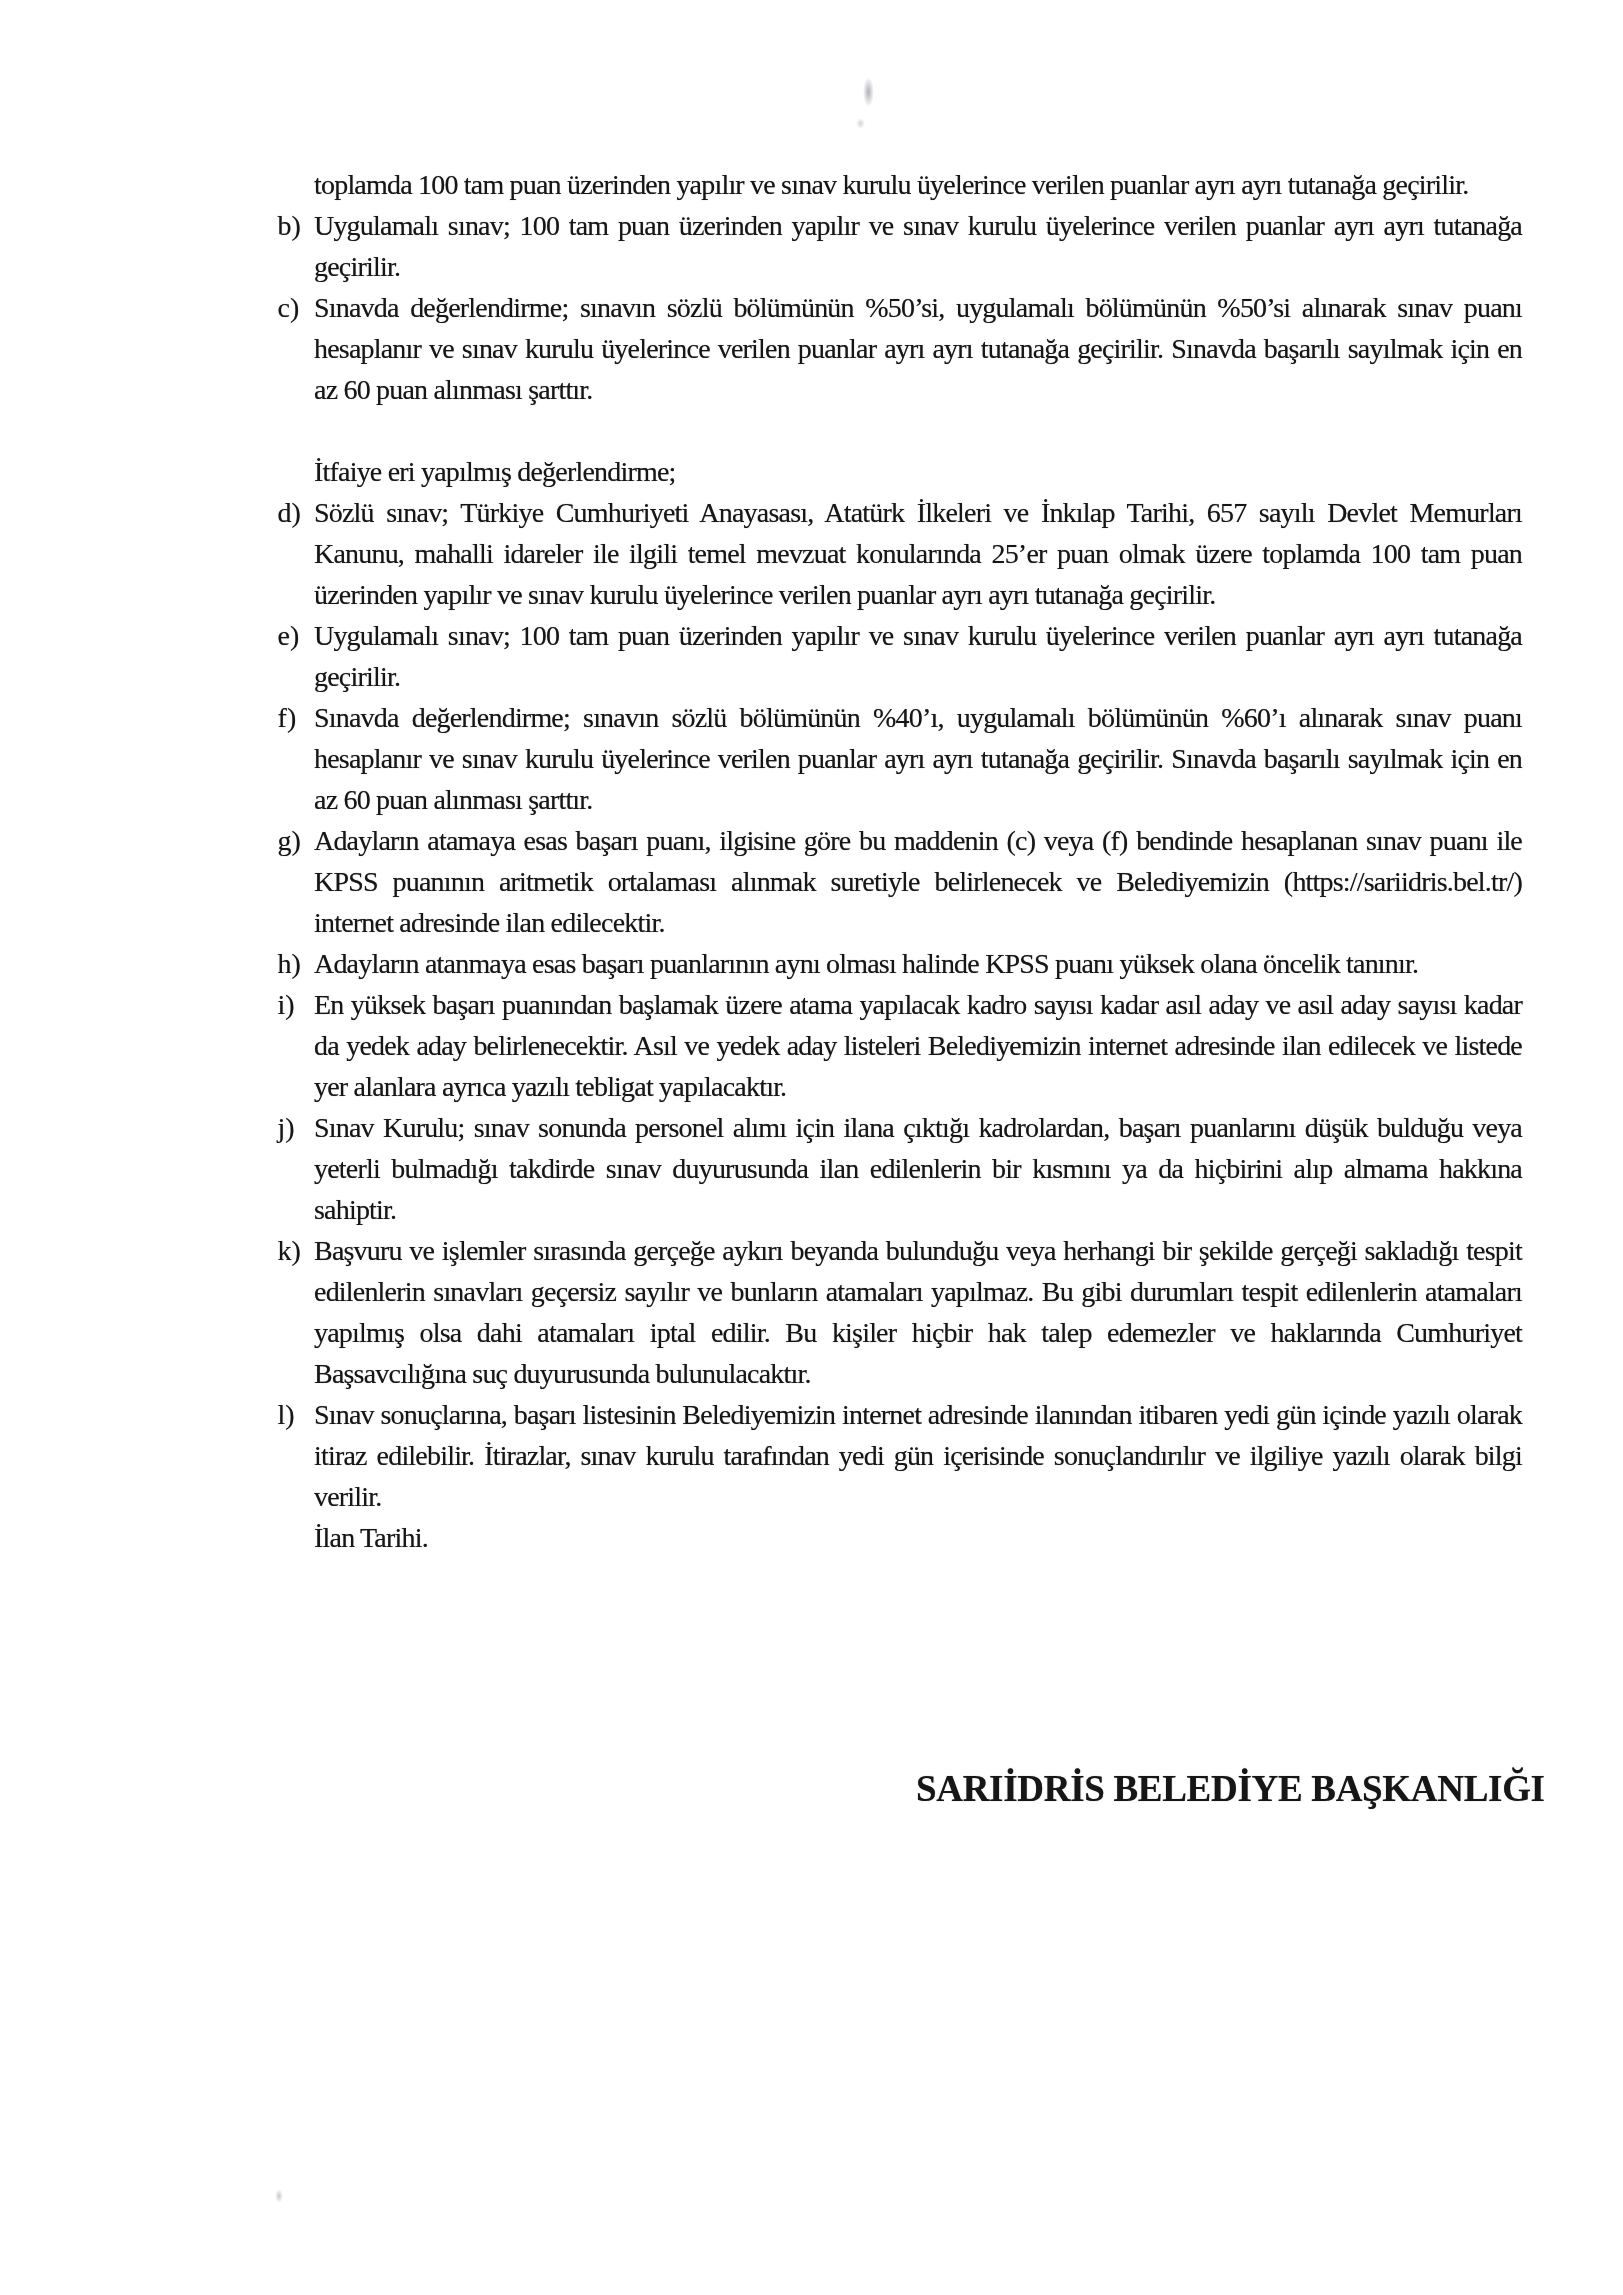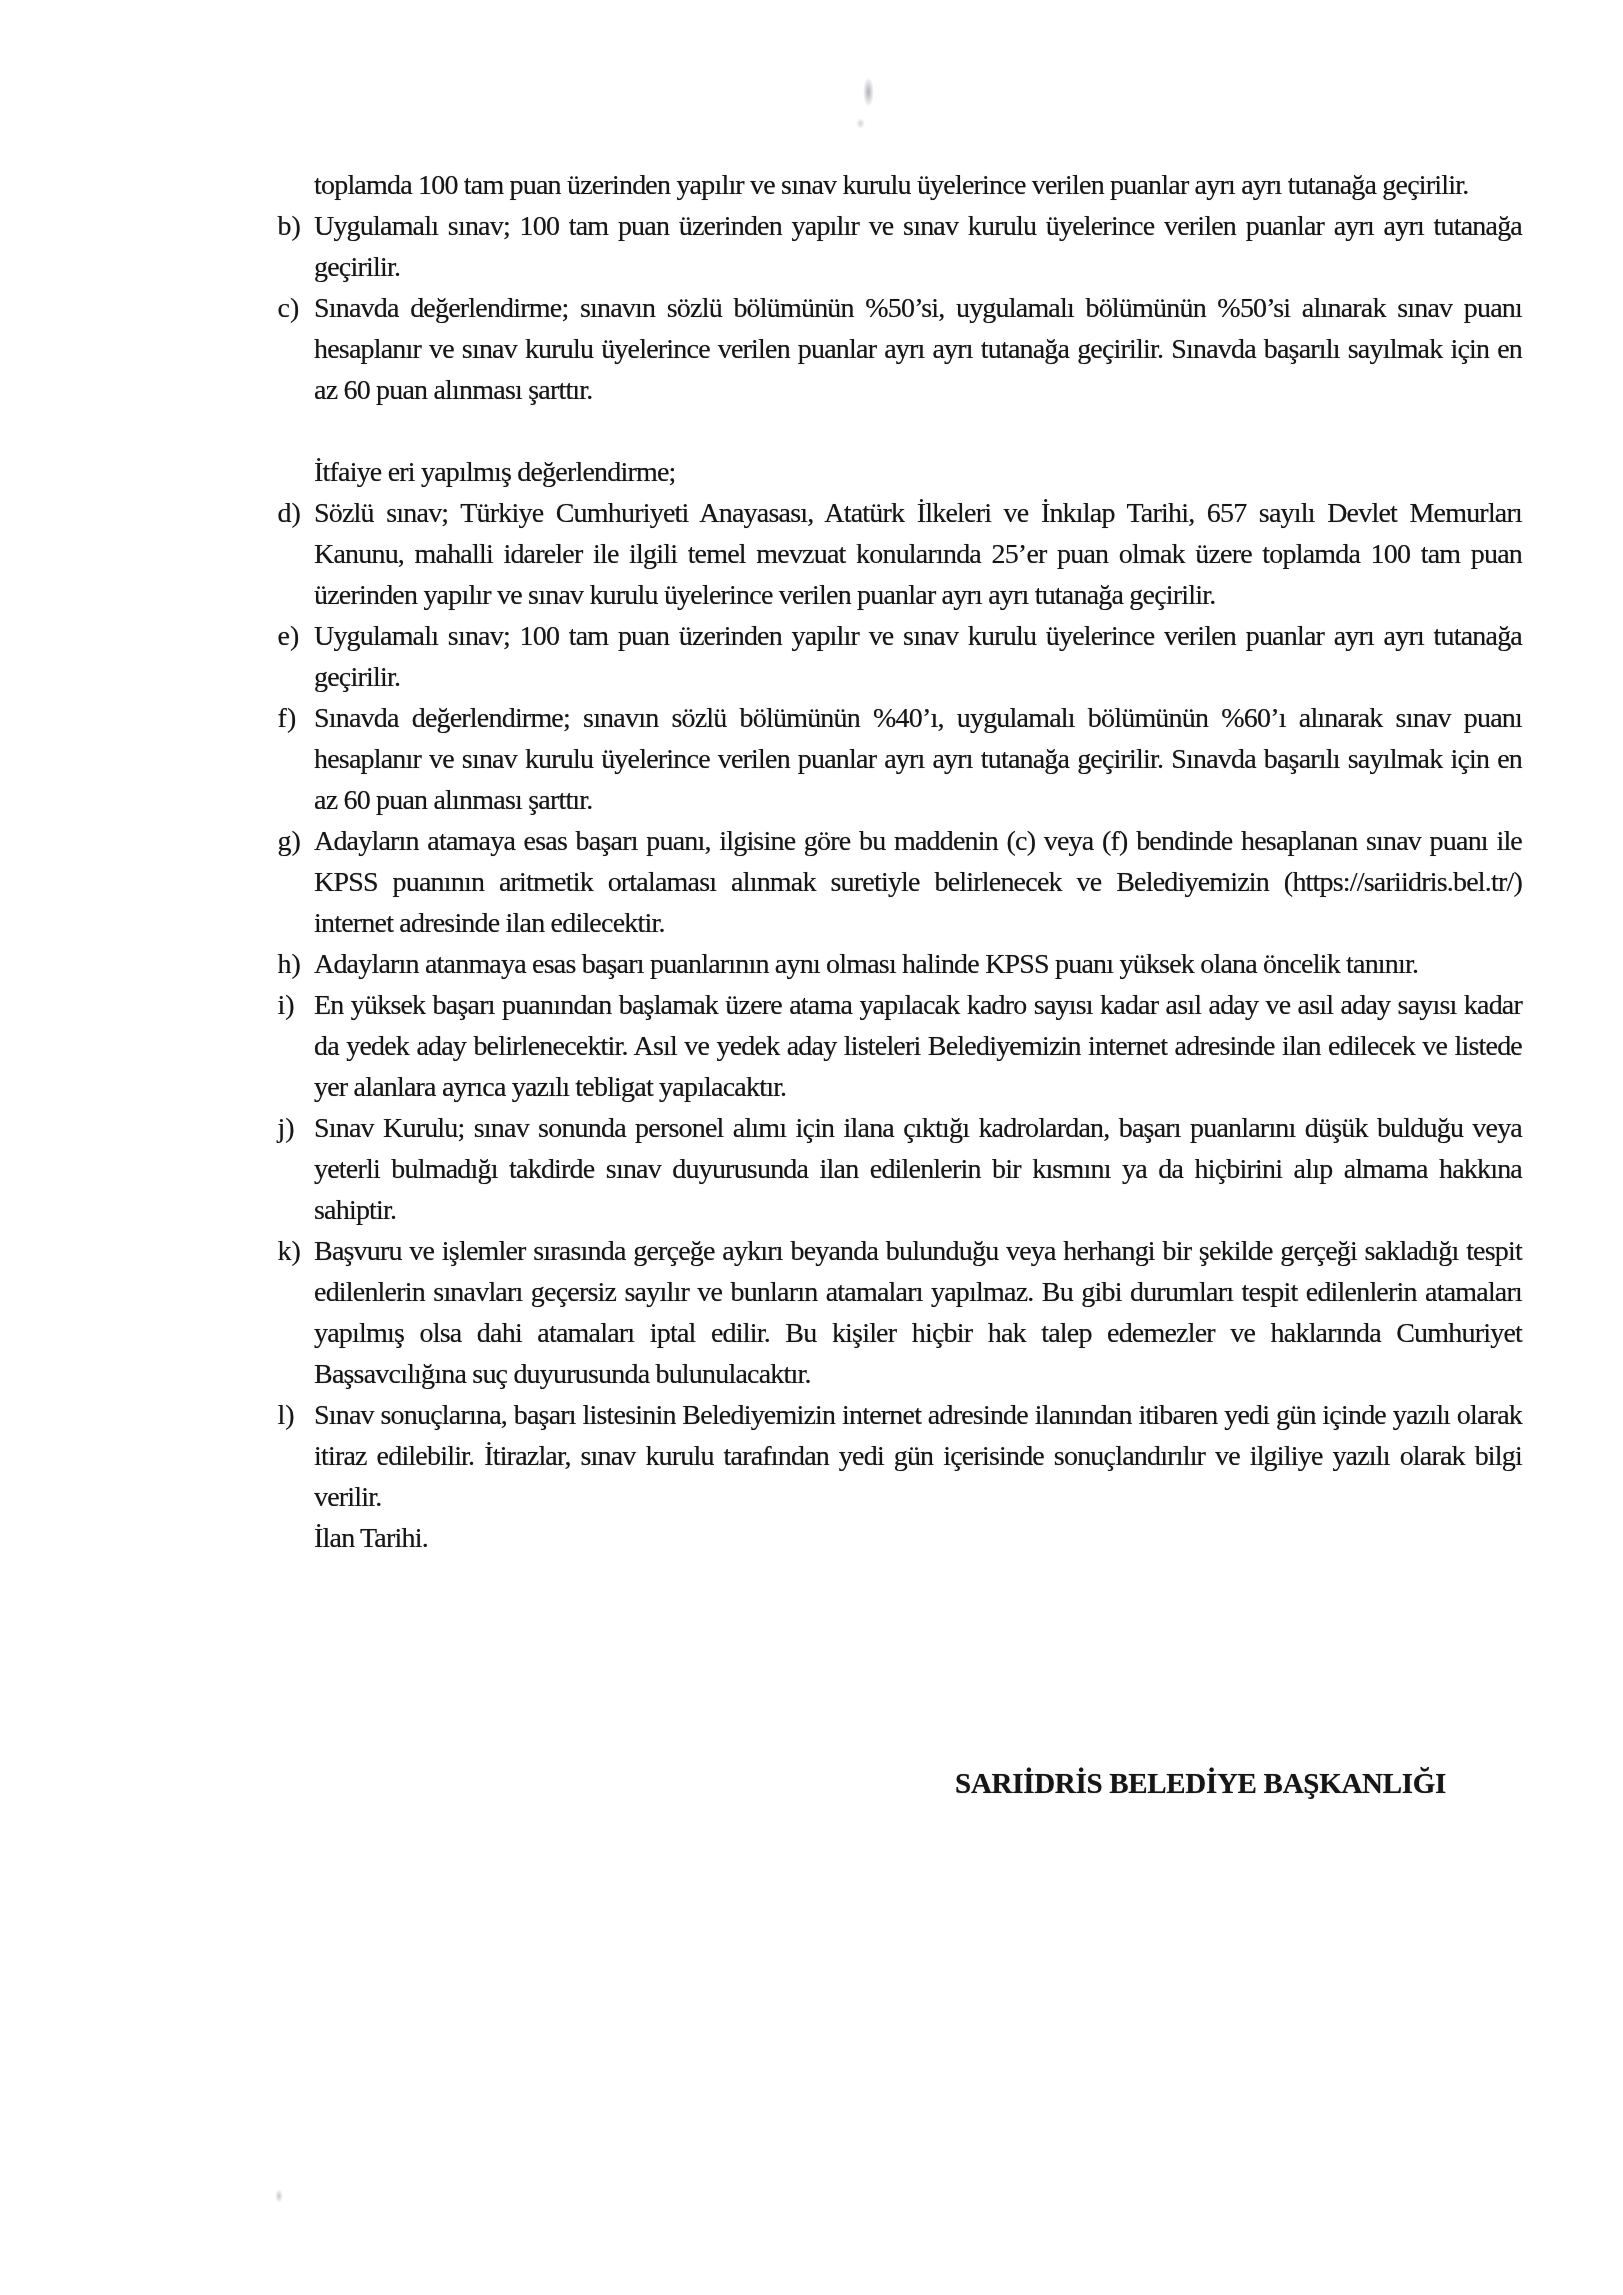--- a/index.html
+++ b/index.html
@@ -35,21 +35,21 @@
     letter-spacing: 0;
   }
   .heading { margin-top: 41px; }
   .signature {
     position: absolute;
     left: 916px;
     top: 1767px;
     width: 569px;
     text-align: center;
     font-weight: bold;
-    font-size: 29px;
+    font-size: 37px;
     letter-spacing: -0.3px;
     white-space: nowrap;
     text-shadow: 0 0 0.9px rgba(25,25,25,0.6);
   }
   
   .smudge { position: absolute; border-radius: 50%; pointer-events: none; }
   .smudge-1 { left: 863px; top: 77px; width: 10.5px; height: 30px;
               background: radial-gradient(ellipse at center, rgba(110,110,125,0.55), rgba(110,110,125,0) 70%); }
   .smudge-2 { left: 856px; top: 118px; width: 9.2px; height: 10.5px;
               background: radial-gradient(ellipse at center, rgba(130,130,140,0.35), rgba(130,130,140,0) 70%); }

